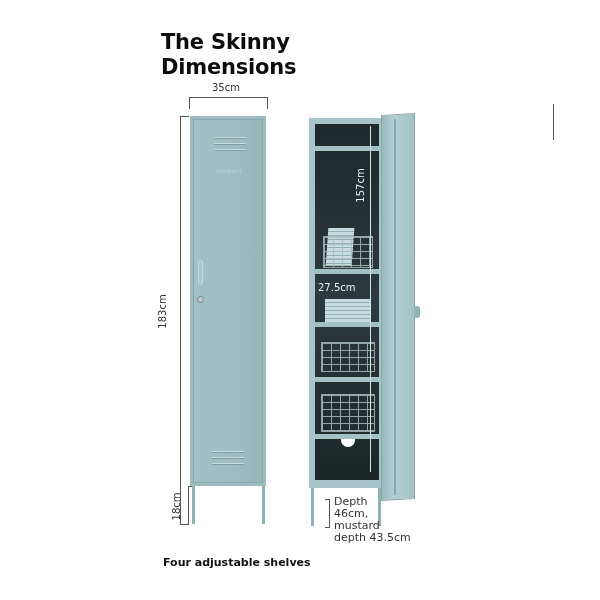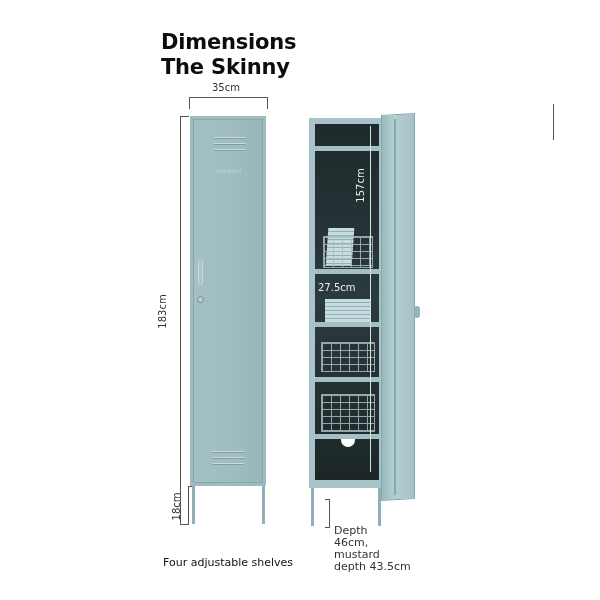--- a/index.html
+++ b/index.html
@@ -1,21 +1,21 @@
 <!DOCTYPE html>
 <html><head>
 <meta charset="utf-8">
 <style>
   * { box-sizing: border-box; margin: 0; padding: 0; }
   html, body { width: 600px; height: 600px; background: #ffffff; overflow: hidden; }
   body { position: relative; font-family: "DejaVu Sans", sans-serif; color: #111; }
   .abs { position: absolute; }
 
   .title { left: 161px; top: 30px; font-size: 21px; font-weight: bold; line-height: 25px; letter-spacing: -0.2px; color: #0d0d0d; }
-  .caption { left: 163px; top: 556px; font-size: 11px; font-weight: normal; color: #111; }
+  .caption { left: 163px; top: 556px; font-size: 11px; font-weight: bold; color: #111; }
 
   .dim-label { font-size: 10px; color: #333; white-space: nowrap; }
   .line { background: #555; }
 
   
   .locker { background: #9dbcc0; }
   .door { border: 1px solid #87a7ab; background: linear-gradient(90deg,#a3c1c5 0%,#9fbdc1 60%,#98b6ba 100%); }
   .vent { height: 2px; background: #c9dcde; border-bottom: 1px solid #7e9ea2; border-radius: 1px; }
   .leg { background: #8fb0b4; }
   .handle { border: 1px solid #c7dadc; border-radius: 3px; background: #a9c6ca; }
@@ -27,22 +27,22 @@
   .shelf { background: #a3c0c4; height: 5px; }
   .basket { border: 1px solid #a9bcbe; background-image: linear-gradient(#a9bcbe 1px, transparent 1px), linear-gradient(90deg,#a9bcbe 1px, transparent 1px); background-size: 9px 7px; opacity: 0.85; }
   .books { background: repeating-linear-gradient(180deg,#c8dcdf 0 3px,#8fb0b4 3px 4px); }
   .opendoor { background: linear-gradient(90deg,#9ab9bd 0%,#b4cfd2 40%,#a4c1c5 100%); border: 1px solid #87a7ab; }
   .innerdim { background: #d6e4e6; width: 1px; }
 </style>
 </head>
 <body>
 
 <div class="abs title">
+  <div>The Skinny</div>
   <div>Dimensions</div>
-  <div>The Skinny</div>
 </div>
 
 <div class="abs dim-label" style="left:212px; top:82px;">35cm</div>
 <div class="abs line" style="left:189px; top:97px; width:79px; height:1px;"></div>
 <div class="abs line" style="left:189px; top:97px; width:1px; height:12px;"></div>
 <div class="abs line" style="left:267px; top:97px; width:1px; height:12px;"></div>
 
 <div class="abs line" style="left:180px; top:116px; width:1px; height:409px;"></div>
 <div class="abs line" style="left:180px; top:116px; width:9px; height:1px;"></div>
 <div class="abs line" style="left:180px; top:524px; width:8px; height:1px;"></div>
@@ -89,21 +89,21 @@
 <div class="abs opendoor" style="left:381px; top:114px; width:34px; height:386px; transform:skewY(-3deg);">
   <div class="abs" style="left:12px; top:4px; width:2px; height:376px; background:#8aa9ad;"></div>
 </div>
 <div class="abs" style="left:414px; top:306px; width:6px; height:12px; border-radius:3px; background:#93b3b7;"></div>
 <div class="abs leg" style="left:311px; top:488px; width:3px; height:38px;"></div>
 <div class="abs leg" style="left:378px; top:488px; width:3px; height:38px;"></div>
 
 <div class="abs line" style="left:329px; top:499px; width:1px; height:29px;"></div>
 <div class="abs line" style="left:325px; top:499px; width:5px; height:1px;"></div>
 <div class="abs line" style="left:325px; top:527px; width:5px; height:1px;"></div>
-<div class="abs dim-label" style="left:334px; top:496px; font-size:11px; line-height:12px; color:#333;margin-top:29px;">
+<div class="abs dim-label" style="left:334px; top:496px; font-size:11px; line-height:12px; color:#333;">
   <div>Depth</div>
   <div>46cm,</div>
   <div>mustard</div>
   <div>depth 43.5cm</div>
 </div>
 
 <div class="abs" style="left:553px; top:104px; width:1px; height:36px; background:#555;"></div>
 
 <div class="abs caption">Four adjustable shelves</div>
 

